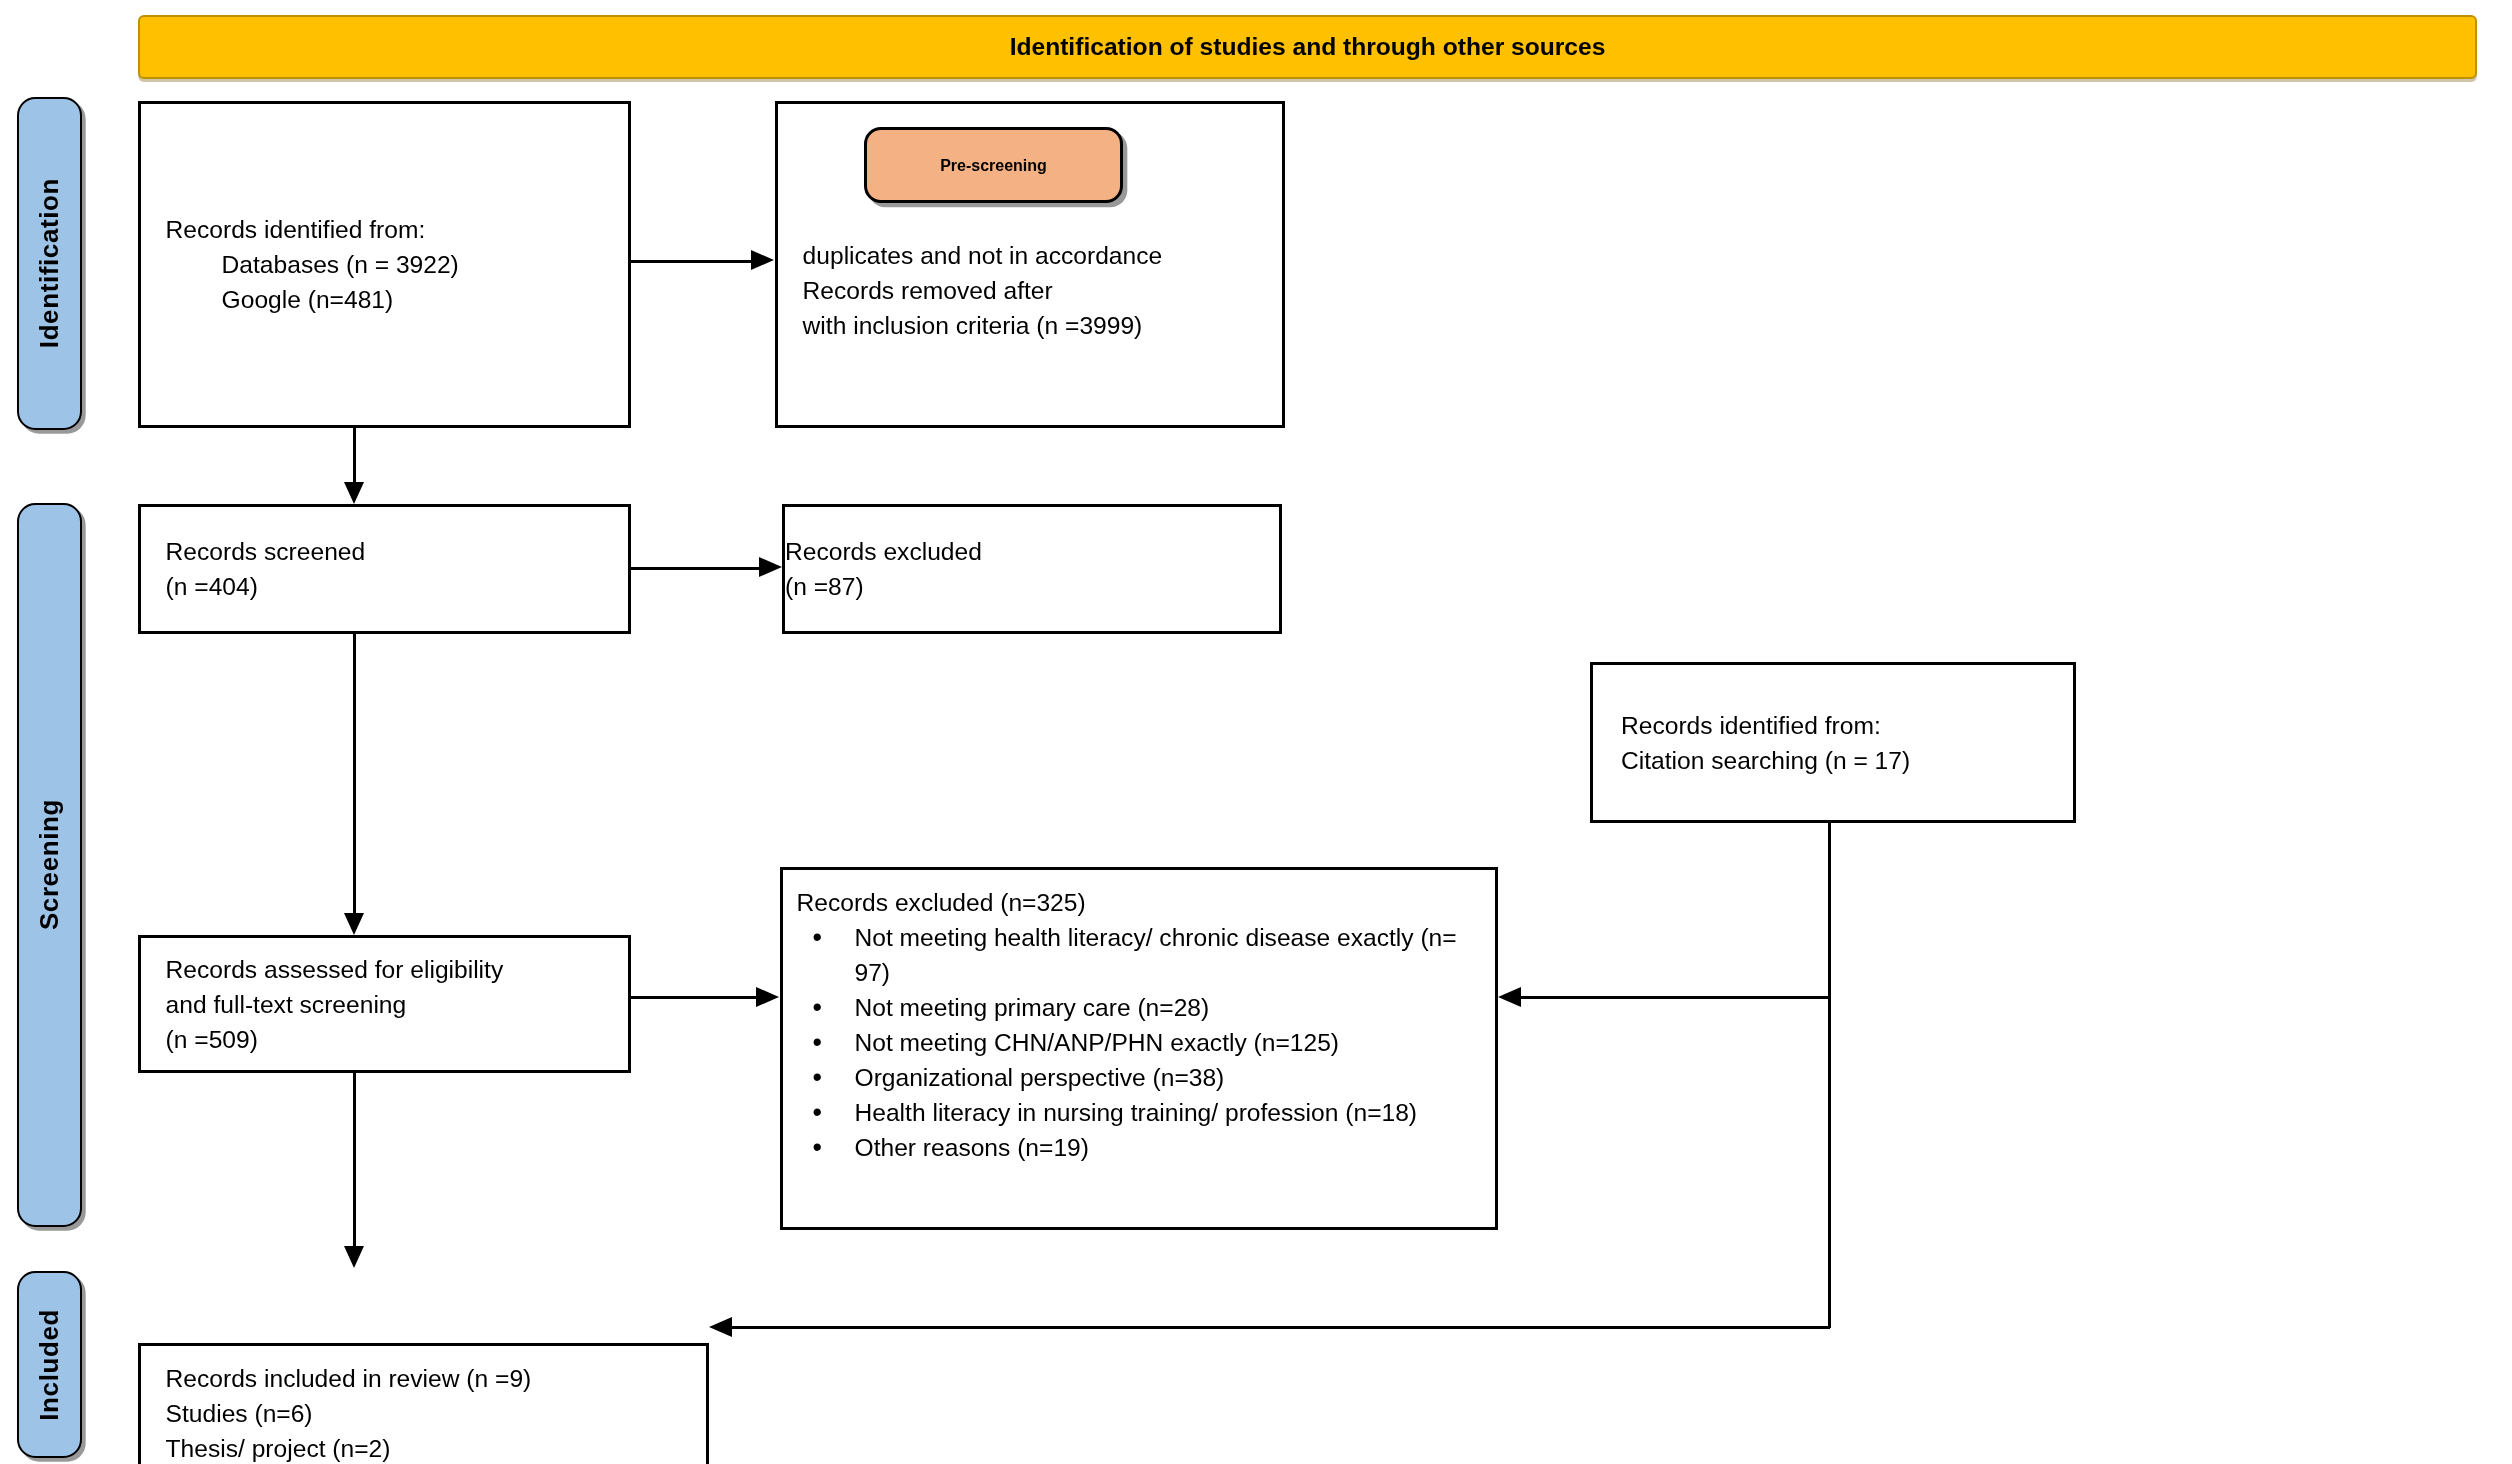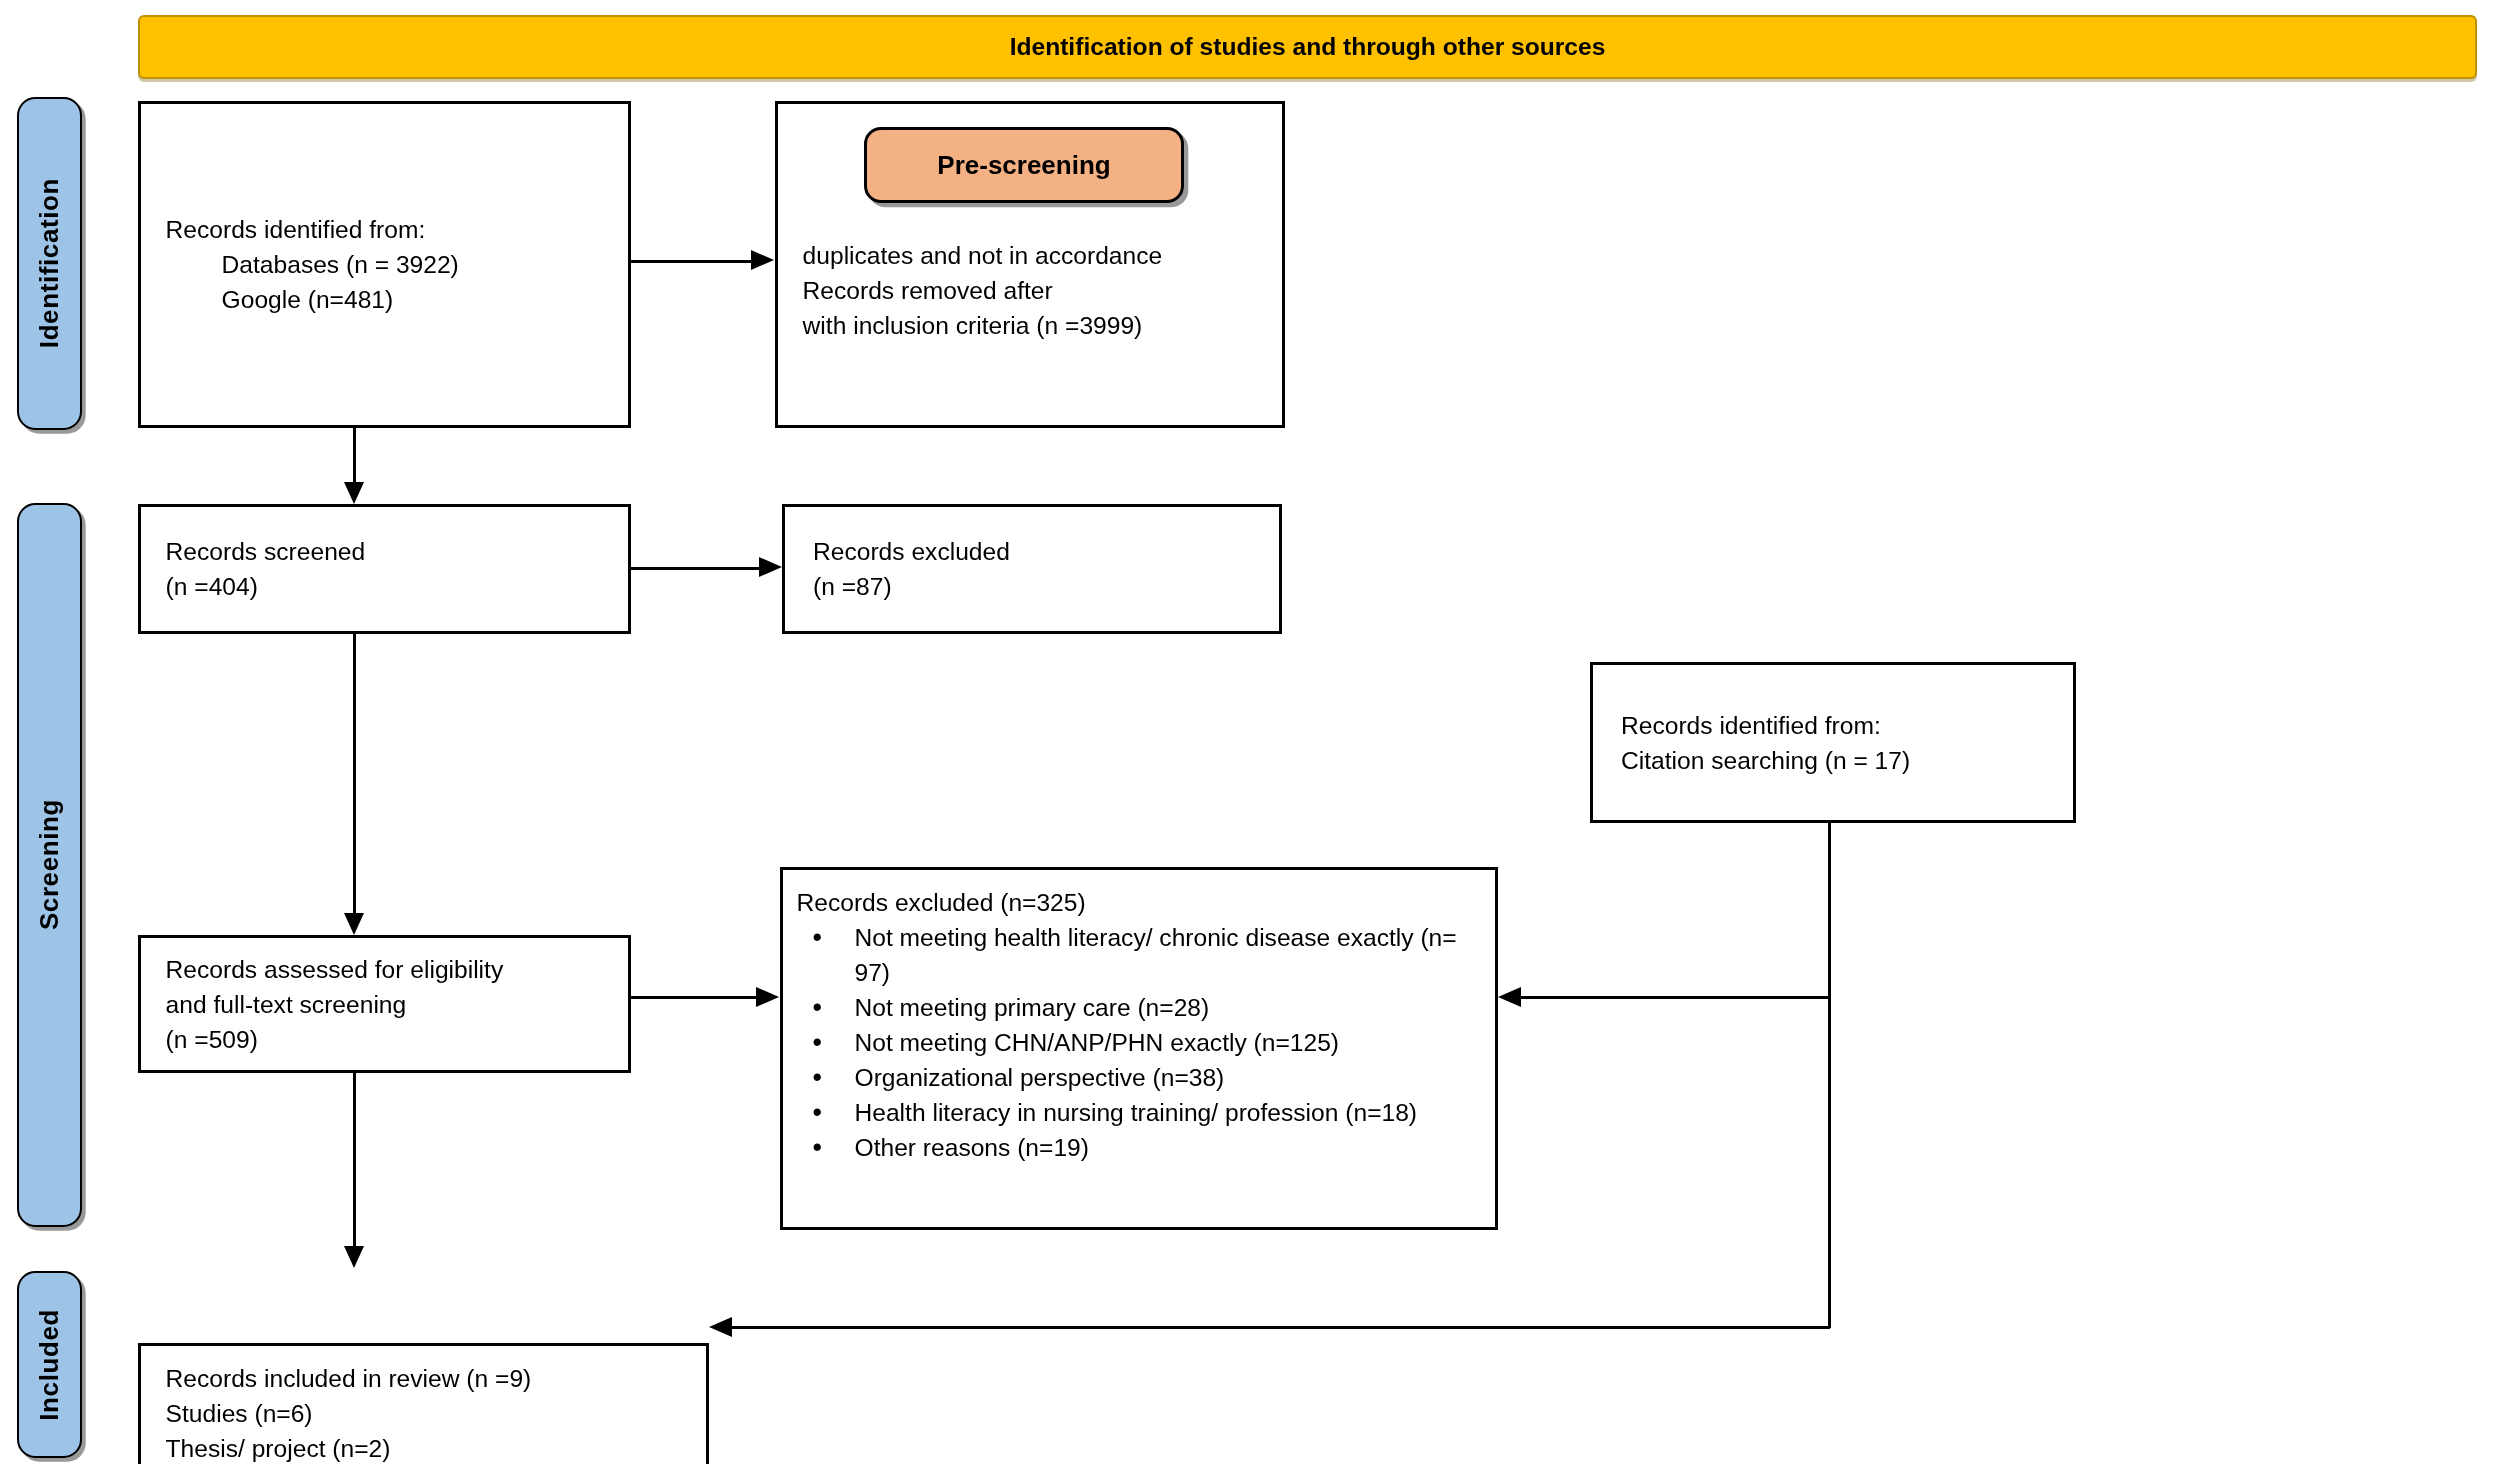--- a/index.html
+++ b/index.html
@@ -57,32 +57,32 @@
   }
   .vcenter { display: flex; flex-direction: column; justify-content: center; }
 
   #box-identified { left: 138px; top: 101px; width: 493px; height: 327px; padding-left: 24.6px; }
   #box-identified .indent { padding-left: 56px; }
 
   #box-prescreening { left: 775px; top: 101px; width: 510px; height: 327px; }
   .prescreen-btn {
     position: absolute;
     left: 86px; top: 23px;
-    width: 320px; height: 76px;
+    width: 259px; height: 76px;
     background: var(--prescreen-fill, #F4B183);
     border: 3.1px solid #000000;
     border-radius: 17px;
     display: flex; align-items: center; justify-content: center;
-    font-size: 26px; font-weight: bold;
+    font-size: 16px; font-weight: bold;
     box-shadow: 4.3px 4.3px 0 rgba(0,0,0,0.40);
   }
   .prescreen-body { position: absolute; left: 24.6px; top: 134px; width: 466px; }
 
   #box-screened  { left: 138px;  top: 504px; width: 493px; height: 130px; padding-left: 24.6px; }
-  #box-excluded1 { left: 782px; top: 504px; width: 500px; height: 130px; padding-left: 28px; }
+  #box-excluded1 { left: 782px; top: 504px; width: 500px; height: 130px; }
 
   #box-citation { left: 1590px; top: 662px; width: 486px; height: 161px; padding-left: 28px; }
 
   #box-assessed { left: 138px; top: 935px; width: 493px; height: 138px; padding-left: 24.6px; }
 
   #box-exclusion { left: 780px; top: 867px; width: 718px; height: 363px; padding: 14.7px 31px 0 13.5px; }
   #box-exclusion ul { margin: 0; padding: 0 0 0 16px; list-style: none; }
   #box-exclusion li { position: relative; padding-left: 42px; }
   #box-exclusion li::before {
     content: "\2022";

